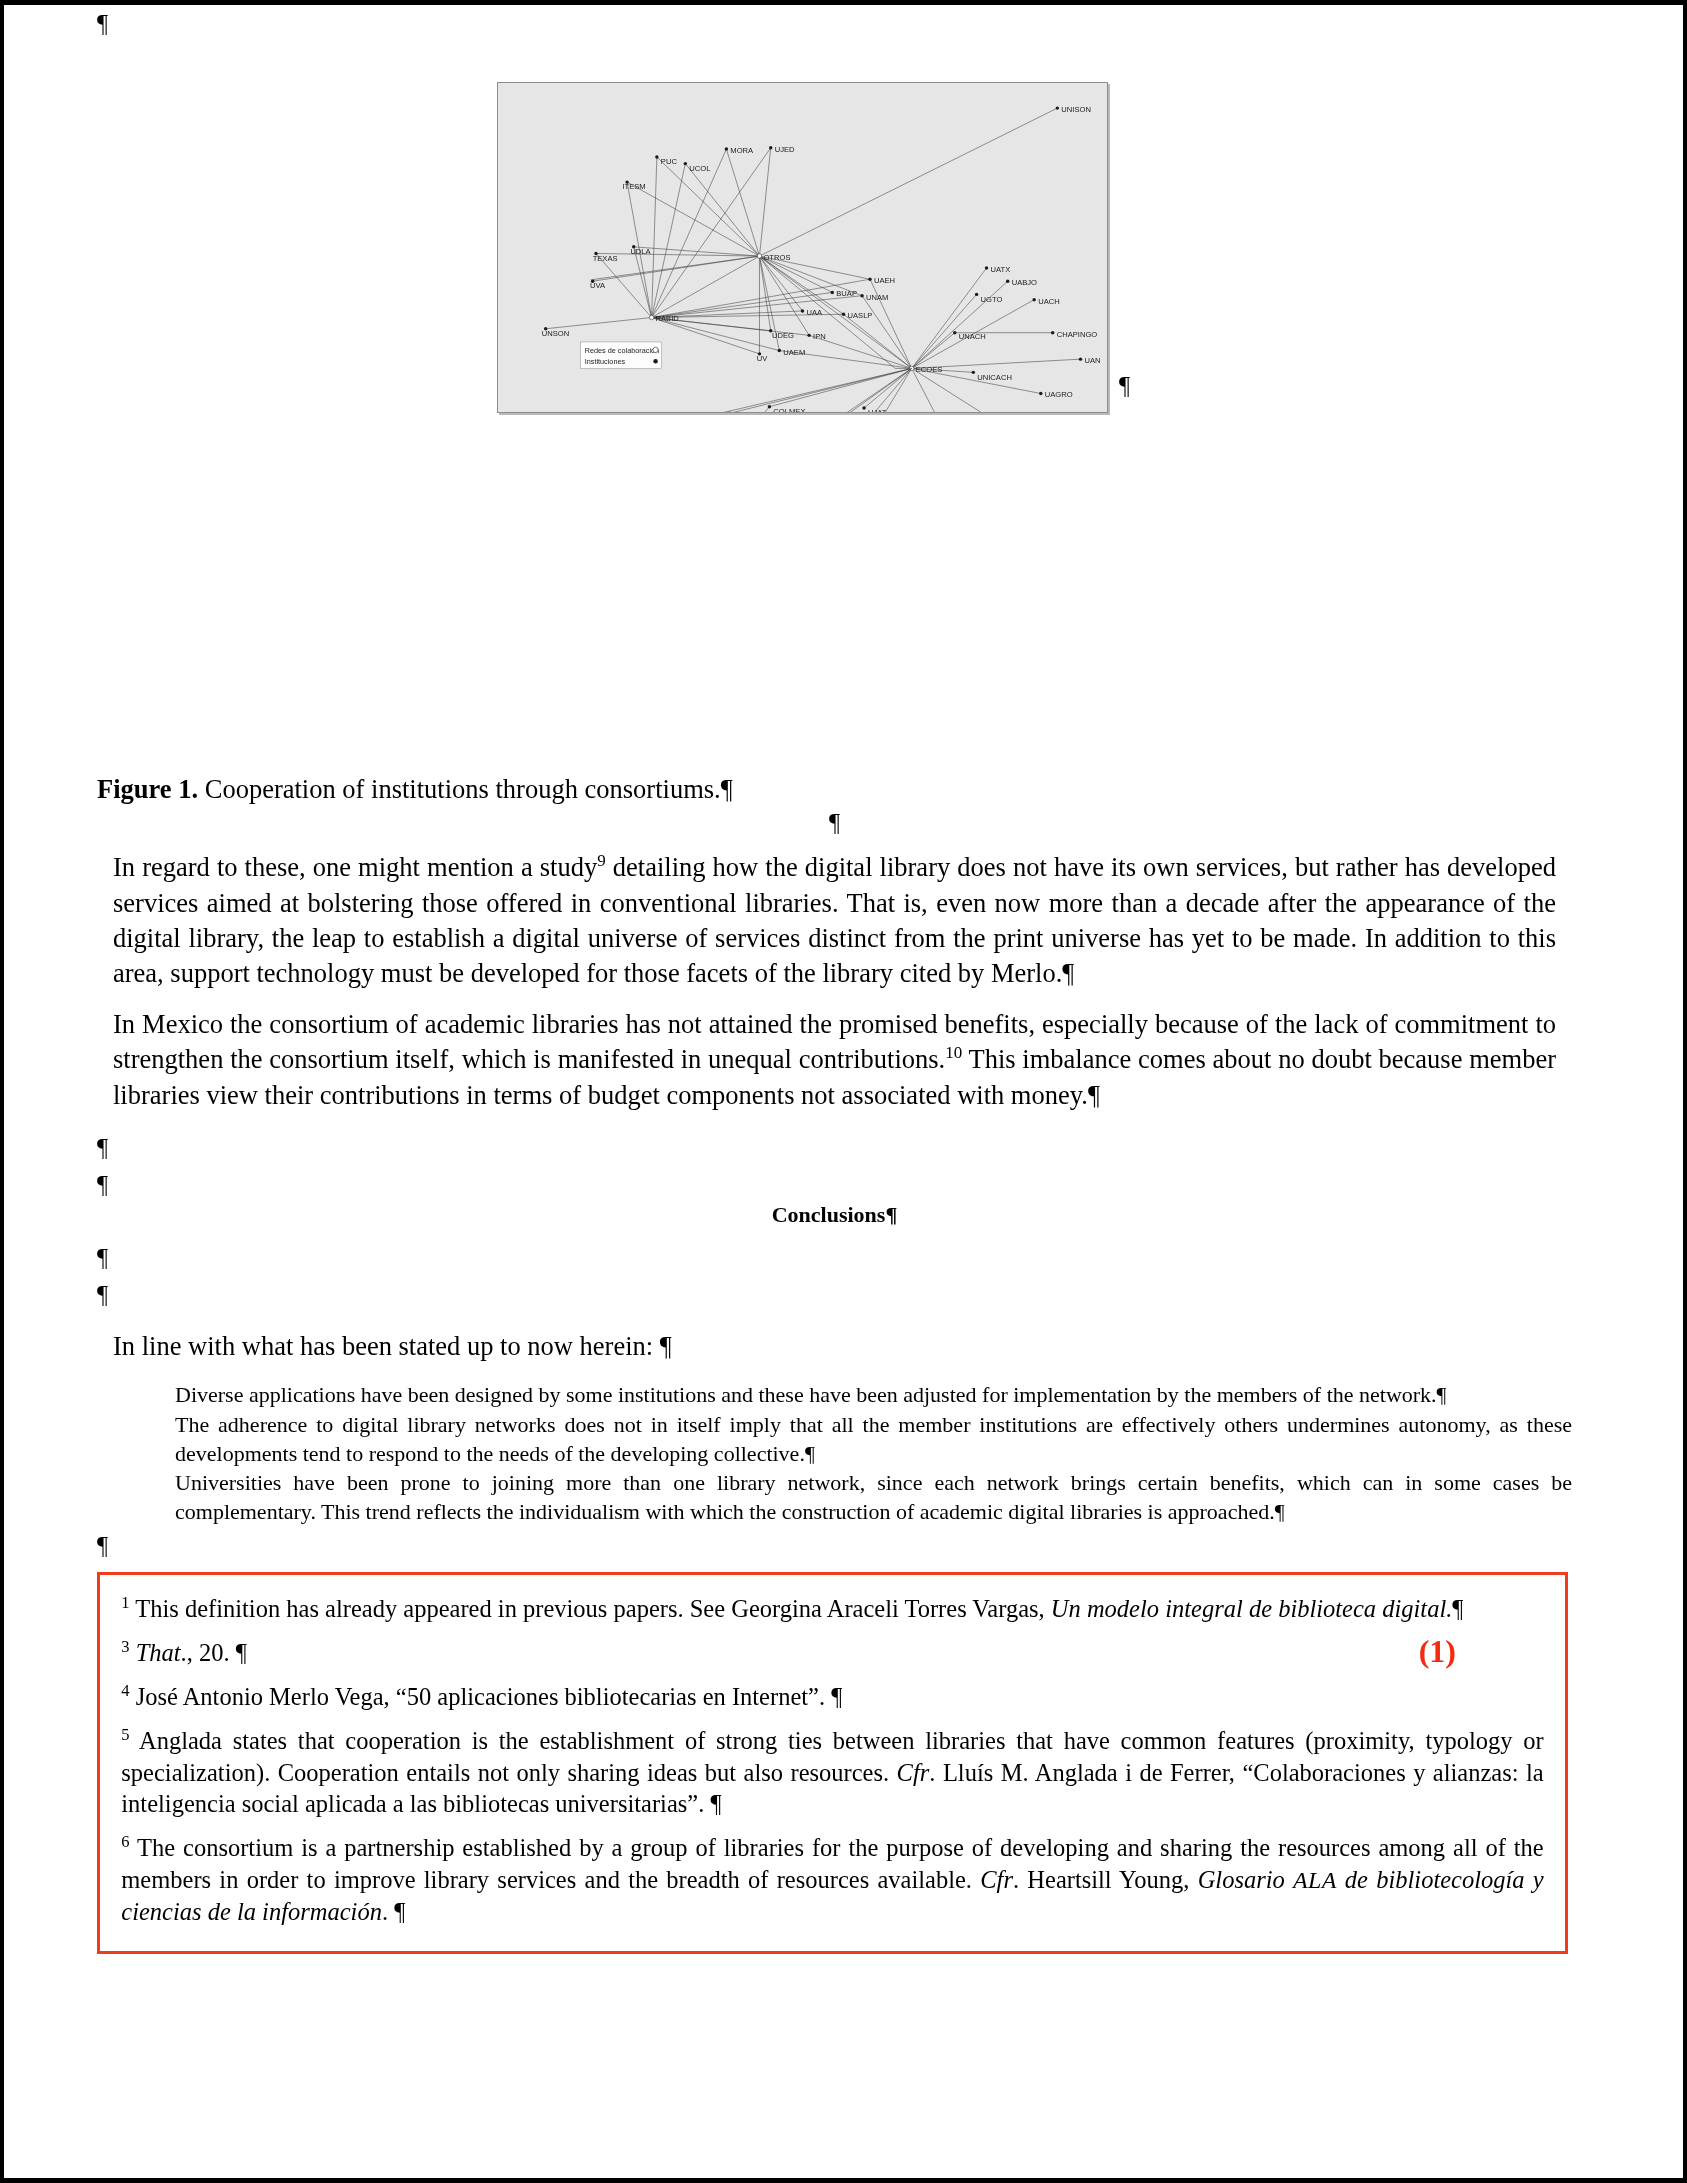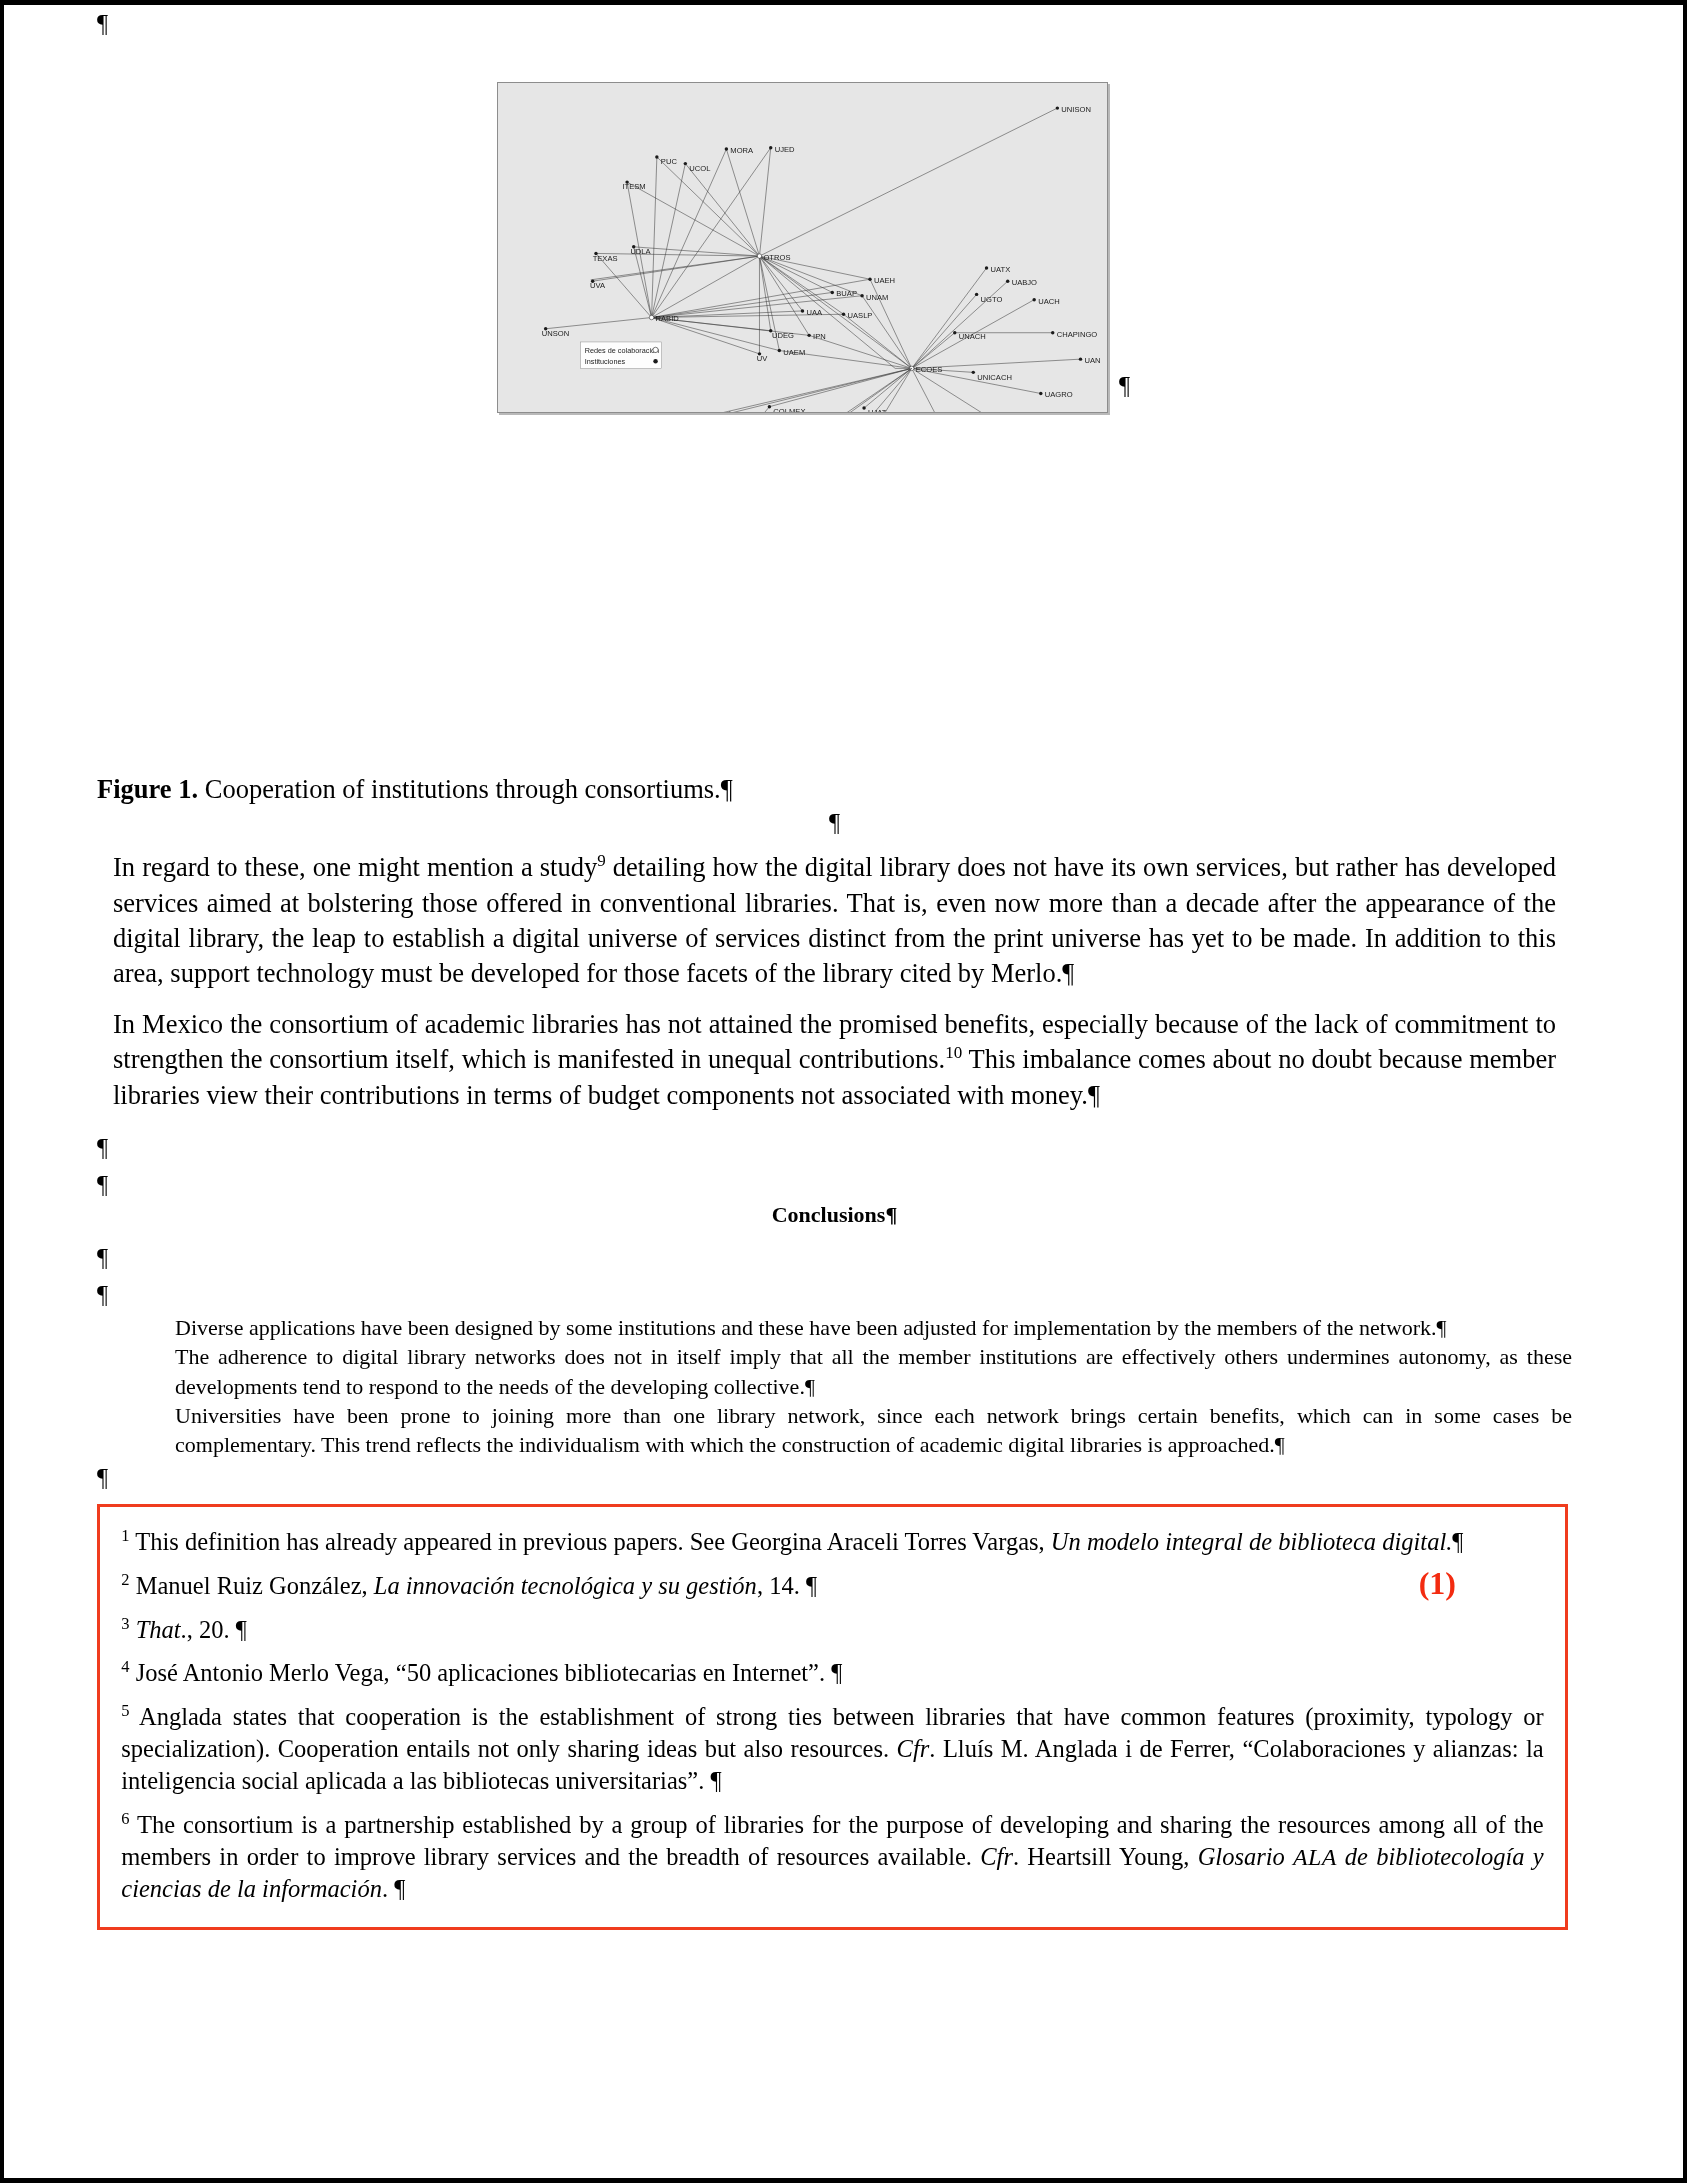--- a/index.html
+++ b/index.html
@@ -362,31 +362,31 @@
     <p class="body-para"><span>In Mexico the consortium of academic libraries has not attained the promised benefits, especially because of the lack of commitment to strengthen the consortium itself, which is manifested in unequal contributions.</span><span class="sup">10</span><span> This imbalance comes about no doubt because member libraries view their contributions in terms of budget components not associated with money.¶</span></p>
 
     <div class="pil-line">¶</div>
     <div class="pil-line">¶</div>
 
     <h1 class="conclusions">Conclusions¶</h1>
 
     <div class="pil-line" style="margin-top:12px;">¶</div>
     <div class="pil-line">¶</div>
 
+    <p class="body-para">In line with what has been stated up to now herein: ¶</p>
 
     <p class="indent-para">Diverse applications have been designed by some institutions and these have been adjusted for implementation by the members of the network.¶</p>
     <p class="indent-para">The adherence to digital library networks does not in itself imply that all the member institutions are effectively others undermines autonomy, as these developments tend to respond to the needs of the developing collective.¶</p>
     <p class="indent-para">Universities have been prone to joining more than one library network, since each network brings certain benefits, which can in some cases be complementary. This trend reflects the individualism with which the construction of academic digital libraries is approached.¶</p>
 
     <div class="pil-line">¶</div>
 
     <div class="footnote-box">
       <div class="annot-1">(1)</div>
       <p class="fn" id="fn1"><span class="fnum">1</span><span> This definition has already appeared in previous papers. See Georgina Araceli Torres Vargas, </span><i>Un modelo integral de biblioteca digital.</i><span>¶</span></p>
-      <p class="fn" id="fn2"><span class="fnum">2</span><span> Manuel Ruiz González, </span><i>La innovación tecnológica y su gestión</i><span>, 14. ¶</span></p>
       <p class="fn" id="fn3"><span class="fnum">3</span><span> </span><i>That</i><span>., 20. ¶</span></p>
       <p class="fn" id="fn4"><span class="fnum">4</span><span> José Antonio Merlo Vega, “50 aplicaciones bibliotecarias en Internet”. ¶</span></p>
       <p class="fn" id="fn5"><span class="fnum">5</span><span> Anglada states that cooperation is the establishment of strong ties between libraries that have common features (proximity, typology or specialization). Cooperation entails not only sharing ideas but also resources. </span><i>Cfr</i><span>. Lluís M. Anglada i de Ferrer, “Colaboraciones y alianzas: la inteligencia social aplicada a las bibliotecas universitarias”. ¶</span></p>
       <p class="fn" id="fn6"><span class="fnum">6</span><span> The consortium is a partnership established by a group of libraries for the purpose of developing and sharing the resources among all of the members in order to improve library services and the breadth of resources available. </span><i>Cfr</i><span>. Heartsill Young, </span><i>Glosario </i><i class="smallcaps">ALA</i><i> de bibliotecología y ciencias de la información</i><span>. ¶</span></p>
     </div>
 
   </div>
 </div>
 
 

